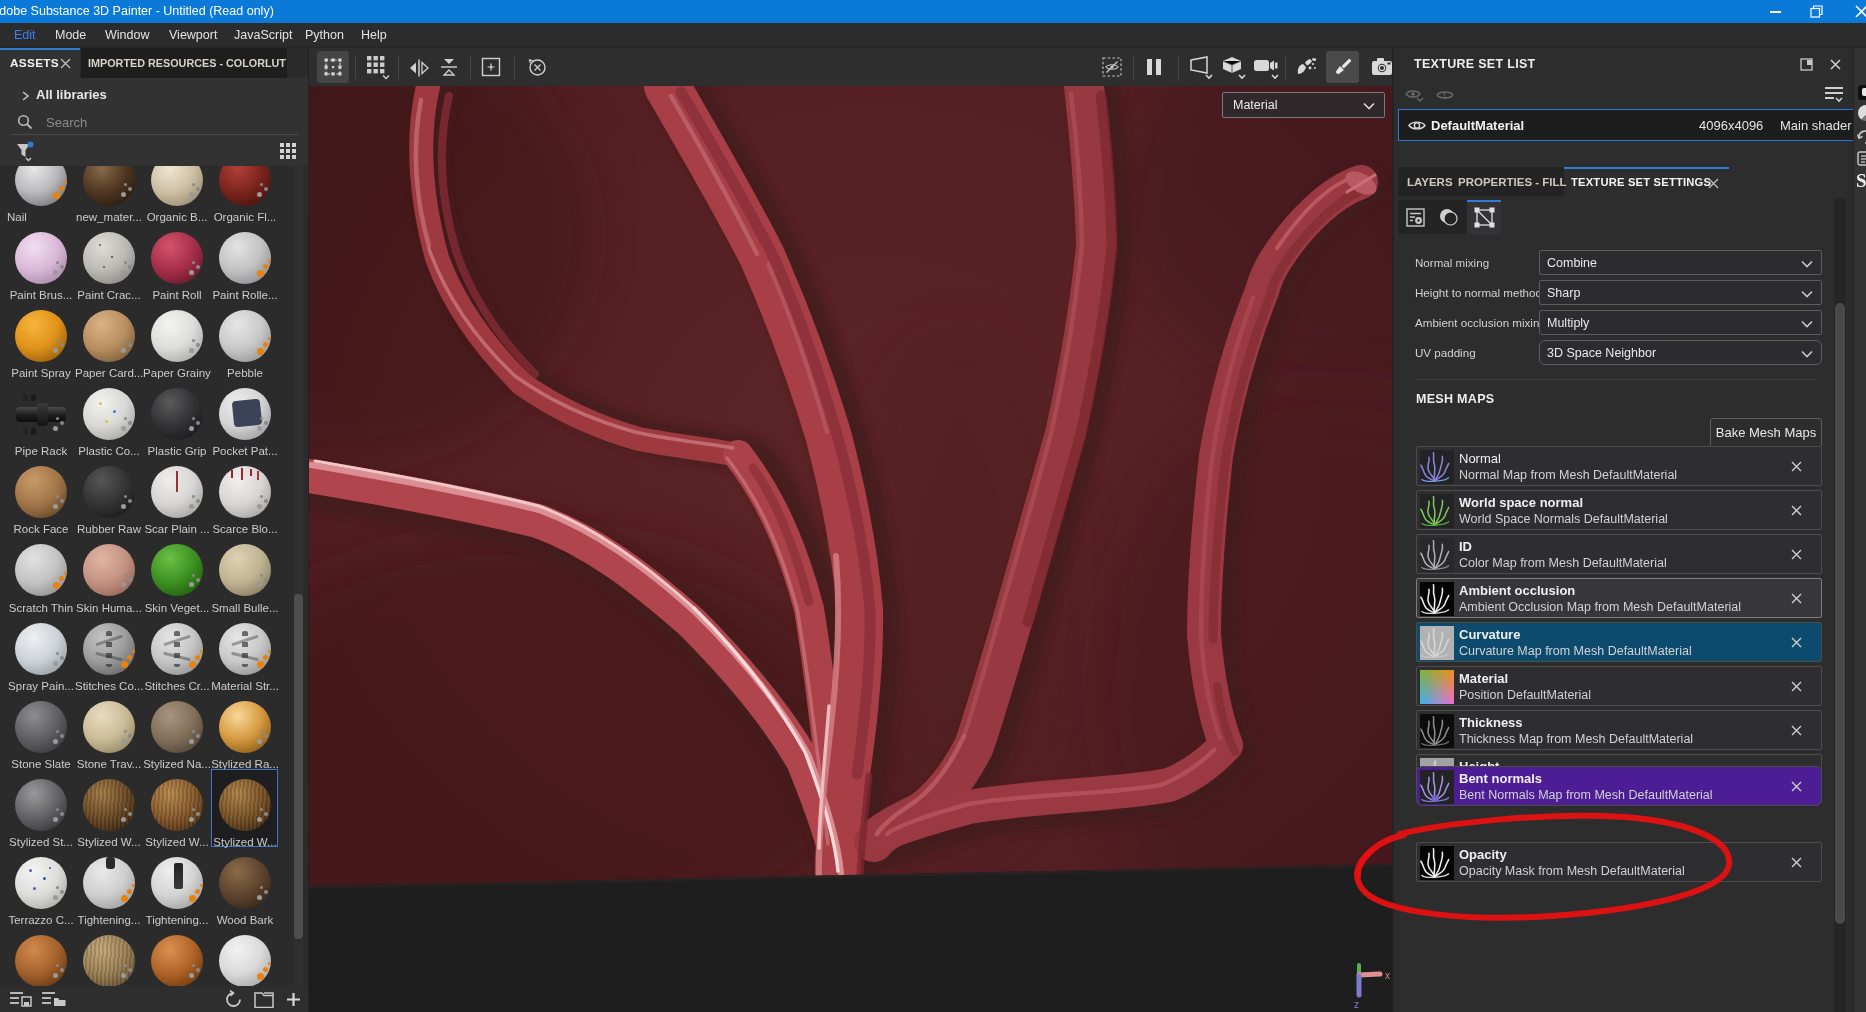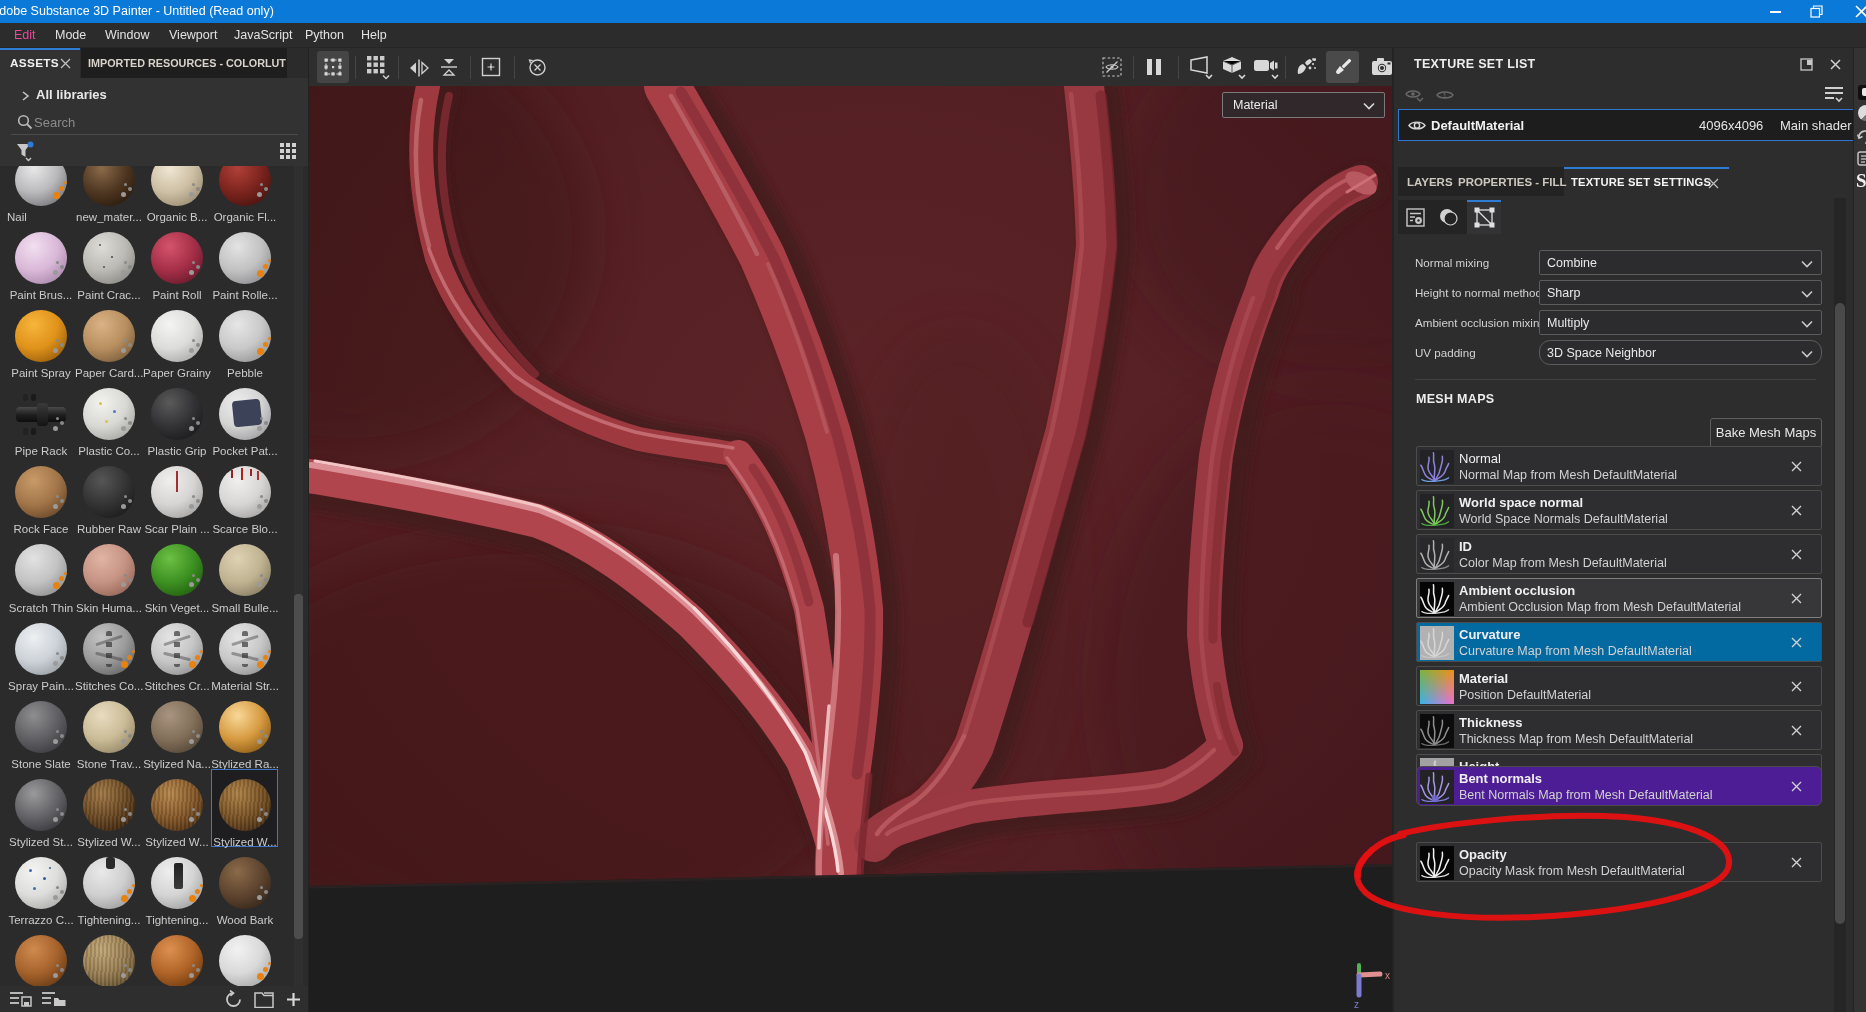--- a/index.html
+++ b/index.html
@@ -10,21 +10,21 @@
   <div class="abs" style="left:1770px;top:11px;width:11px;height:1.5px;background:#fff"></div>
   <svg width="13" height="13" viewBox="0 0 13 13" class="abs" style="left:1810px;top:5px">
     <rect x="1" y="3.5" width="8.5" height="8.5" fill="none" stroke="#fff" stroke-width="1.2"></rect>
     <path d="M3.5,3.5 V1 H12 V9.5 H10" fill="none" stroke="#fff" stroke-width="1.2"></path>
     </svg>
   <svg width="16" height="15" viewBox="0 0 16 15" class="abs" style="left:1854px;top:4px">
     <path d="M2,2 L13,13 M13,2 L2,13" stroke="#fff" stroke-width="1.6"></path>
     </svg>
 </div>
 <div class="abs" style="left:0;top:23px;width:1866px;height:25px;background:#2c2c2c;border-bottom:1px solid #262626;box-sizing:border-box">
-  <div class="abs" style="left:14px;top:5px;font-size:12.5px;color:#ec4899">Edit</div>
+  <div class="abs" style="left:14px;top:5px;font-size:12.5px;color:#3b82f6">Edit</div>
   <div class="abs" style="left:55px;top:5px;font-size:12.5px;color:#e2e2e2">Mode</div>
   <div class="abs" style="left:105px;top:5px;font-size:12.5px;color:#e2e2e2">Window</div>
   <div class="abs" style="left:169px;top:5px;font-size:12.5px;color:#e2e2e2">Viewport</div>
   <div class="abs" style="left:234px;top:5px;font-size:12.5px;color:#e2e2e2">JavaScript</div>
   <div class="abs" style="left:305px;top:5px;font-size:12.5px;color:#e2e2e2">Python</div>
   <div class="abs" style="left:361px;top:5px;font-size:12.5px;color:#e2e2e2">Help</div>
 </div>
 
 <div class="abs" style="left:0;top:48px;width:308px;height:964px;background:#323232;overflow:hidden">
 
@@ -37,21 +37,21 @@
 <div style="position:absolute;left:81px;top:0;width:206px;height:30px;background:#1e1e1e"></div>
 <div style="position:absolute;left:88px;top:9px;font-size:10.8px;font-weight:bold;color:#d8d3ca">IMPORTED RESOURCES - COLORLUT</div>
 <svg width="10" height="12" viewBox="0 0 10 12" style="position:absolute;left:20px;top:42px">
  <path d="M3,2 L8,6 L3,10" fill="none" stroke="#c8c8c8" stroke-width="1.5"></path>
     </svg>
 <div style="position:absolute;left:36px;top:39px;font-size:13px;font-weight:bold;color:#e8e8e8">All libraries</div>
 <svg width="16" height="16" viewBox="0 0 16 16" style="position:absolute;left:17px;top:66px">
  <circle cx="6.5" cy="6.5" r="4.8" fill="none" stroke="#b8b8b8" stroke-width="1.6"></circle>
  <line x1="10" y1="10" x2="14.5" y2="14.5" stroke="#b8b8b8" stroke-width="1.8"></line>
     </svg>
-<div style="position:absolute;left:34px;top:67px;font-size:13px;color:#8a8a8a">Search</div>
+<div style="position:absolute;left:46px;top:67px;font-size:13px;color:#8a8a8a">Search</div>
 <div style="position:absolute;left:11px;top:86px;width:287px;height:1px;background:#4b4b4b"></div>
 <svg width="22" height="22" viewBox="0 0 22 22" style="position:absolute;left:15px;top:93px">
  <path d="M2,3 H15 L10.5,9 V16 L6.5,13.5 V9 Z" fill="#c8c8c8"></path>
  <circle cx="15.5" cy="3.5" r="3" fill="#2e7cd6"></circle>
  <path d="M11,17 L13.5,19.5 L16,17" fill="none" stroke="#c8c8c8" stroke-width="1.4"></path>
     </svg>
 <svg width="17" height="17" viewBox="0 0 17 17" style="position:absolute;left:280px;top:95px">
  <g fill="#d2d2d2">
         <rect x="0" y="0" width="4" height="4"></rect>
         <rect x="6" y="0" width="4" height="4"></rect>
@@ -657,21 +657,21 @@
       </svg>
     </div>
 <div style="position:absolute;left:21px;top:268px;font-size:11.6px;color:#d2d2d2">Ambient occlusion mixing</div>
     <div style="position:absolute;left:145px;top:262px;width:283px;height:25px;border:1px solid #5c5c5c;border-radius:2px;background:#2c2c2e;box-sizing:border-box">
       <div style="position:absolute;left:7px;top:5px;font-size:12.5px;color:#e8e8e8">Multiply</div>
       <svg width="12" height="8" viewBox="0 0 12 8" style="position:absolute;right:8px;top:9px">
         <path d="M1,1.5 L6,6.5 L11,1.5" fill="none" stroke="#c8c8c8" stroke-width="1.6"></path>
       </svg>
     </div>
 <div style="position:absolute;left:21px;top:298px;font-size:11.6px;color:#d2d2d2">UV padding</div>
-    <div style="position:absolute;left:145px;top:292px;width:283px;height:25px;border:1px solid #5c5c5c;border-radius:11px;background:#2c2c2e;box-sizing:border-box">
+    <div style="position:absolute;left:145px;top:292px;width:283px;height:25px;border:1px solid #5c5c5c;border-radius:6px;background:#2c2c2e;box-sizing:border-box">
       <div style="position:absolute;left:7px;top:5px;font-size:12.5px;color:#e8e8e8">3D Space Neighbor</div>
       <svg width="12" height="8" viewBox="0 0 12 8" style="position:absolute;right:8px;top:9px">
         <path d="M1,1.5 L6,6.5 L11,1.5" fill="none" stroke="#c8c8c8" stroke-width="1.6"></path>
       </svg>
     </div>
 
 <div style="position:absolute;left:21px;top:331px;width:401px;height:1px;background:#414141"></div>
 <div style="position:absolute;left:22px;top:344px;font-size:12.5px;font-weight:bold;color:#ededed;letter-spacing:0.3px">MESH MAPS</div>
 <div style="position:absolute;left:316px;top:370px;width:112px;height:30px;border:1px solid #5e5e5e;border-radius:3px;box-sizing:border-box;text-align:center;line-height:28px;font-size:13px;color:#e8e8e8">Bake Mesh Maps</div>
 <div style="position:absolute;left:22px;top:398px;width:406px;height:40px;border:1px solid #4c4c4c;background:#2e2e30;border-radius:2px;box-sizing:border-box">
@@ -715,21 +715,21 @@
         <rect width="38" height="38" fill="#050505"></rect>
         <use href="#tcl" style="stroke:#efefef"></use>
         <use href="#tcl2" style="stroke:#d8d8d8"></use>
       </svg>
       <div style="position:absolute;left:42px;top:4px;font-size:13px;font-weight:bold;color:#efefef">Ambient occlusion</div>
       <div style="position:absolute;left:42px;top:21px;font-size:12.5px;color:#d2d2d2">Ambient Occlusion Map from Mesh DefaultMaterial</div>
       <svg width="13" height="13" viewBox="0 0 13 13" style="position:absolute;right:18px;top:13px">
         <path d="M2,2 L11,11 M11,2 L2,11" stroke="#cfcfcf" stroke-width="1.4"></path>
       </svg>
     </div>
-<div style="position:absolute;left:22px;top:574px;width:406px;height:40px;border:1px solid #4c4c4c;background:#0369a1;border-radius:2px;box-sizing:border-box">
+<div style="position:absolute;left:22px;top:574px;width:406px;height:40px;border:1px solid #4c4c4c;background:#0c4a6e;border-radius:2px;box-sizing:border-box">
       <svg width="34" height="34" viewBox="0 0 38 38" style="position:absolute;left:3px;top:3px">
         <rect width="38" height="38" fill="#b2b2b2"></rect>
         <use href="#tcl" style="stroke:#d6d6d6"></use>
         <use href="#tcl2" style="stroke:#c6c6c6"></use>
       </svg>
       <div style="position:absolute;left:42px;top:4px;font-size:13px;font-weight:bold;color:#efefef">Curvature</div>
       <div style="position:absolute;left:42px;top:21px;font-size:12.5px;color:#d2d2d2">Curvature Map from Mesh DefaultMaterial</div>
       <svg width="13" height="13" viewBox="0 0 13 13" style="position:absolute;right:18px;top:13px">
         <path d="M2,2 L11,11 M11,2 L2,11" stroke="#cfcfcf" stroke-width="1.4"></path>
       </svg>

